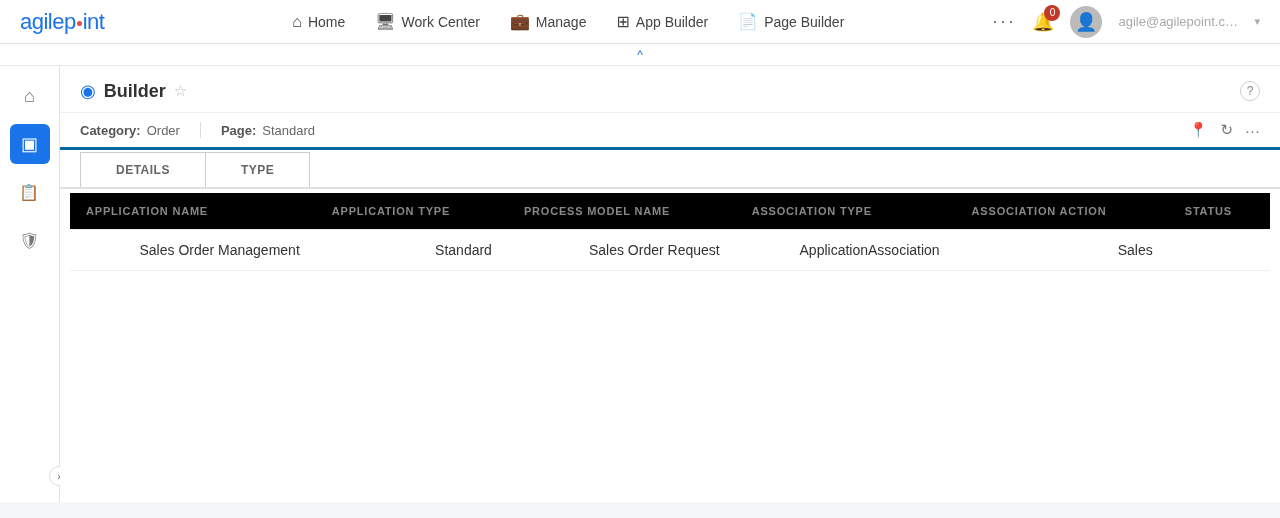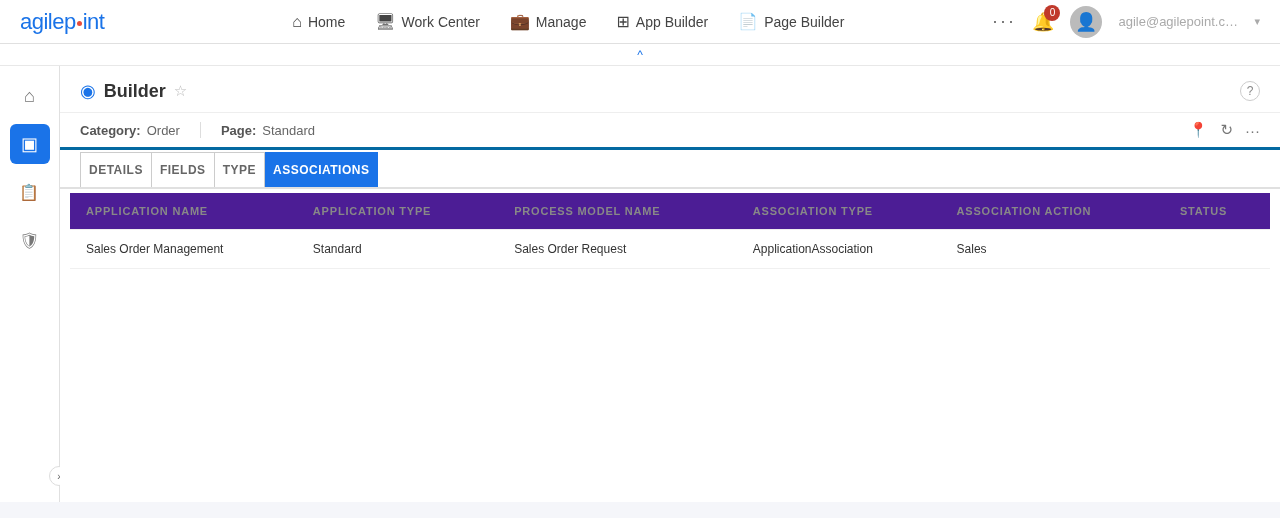--- a/index.html
+++ b/index.html
@@ -76,39 +76,40 @@
     .category-divider { width: 1px; height: 16px; background: #ddd; }
     .cat-actions { margin-left: auto; display: flex; align-items: center; gap: 12px; }
     .cat-icon-btn { color: #777; cursor: pointer; font-size: 15px; }
 
     
     .tabs {
       display: flex; border-bottom: 2px solid #e0e0e0;
       padding: 0 20px; margin-top: 2px;
     }
     .tab {
-      padding: 10px 8px; font-size: 12px; font-weight: 600;
+      padding: 10px 35px; font-size: 12px; font-weight: 600;
       color: #666; cursor: pointer; border: 1px solid #ccc;
       border-bottom: none; background: #fff; letter-spacing: 0.5px;
     }
     .tab:not(:first-child) { border-left: none; }
     .tab.active { background: #1a73e8; color: #fff; border-color: #1a73e8; }
 
     
     .table-container { padding: 0 10px; overflow-x: auto; }
     table { width: 100%; border-collapse: collapse; margin-top: 4px; }
-    thead tr { background: #4c1d95; }
+    thead tr { background: #000000; }
     th {
       padding: 12px 16px; text-align: left; font-size: 11px; font-weight: 600;
       color: #888; letter-spacing: 0.8px; border-bottom: 1px solid #eee;
       text-transform: uppercase;
     }
     td {
-      padding: 12px 16px; font-size: 12px; color: #333;
+      padding: 12px 16px; font-size: 14px; color: #333;
       border-bottom: 1px solid #f0f0f0;
+      text-align: right;
     }
   </style>
 </head>
 <body>
 
 <nav class="top-nav">
   <div class="logo">
     <span class="logo-text">agile<span style="color:#1a73e8; font-weight:400;">p</span><span style="display:inline-block; width:5px; height:5px; background:#e74c3c; border-radius:50%; margin: 0 1px; position:relative; top:-3px;"></span><span style="color:#1a73e8; font-weight:400;">int</span></span>
   </div>
   <div class="nav-items">
@@ -194,23 +195,21 @@
       </div>
       <div class="cat-actions">
         <span class="cat-icon-btn">📍</span>
         <span class="cat-icon-btn">↻</span>
         <span class="cat-icon-btn">···</span>
       </div>
     </div>
 
     <div class="tabs">
       <div class="tab">DETAILS</div>
-      <div class="tab">FIELDS</div>
       <div class="tab">TYPE</div>
-      <div class="tab active">ASSOCIATIONS</div>
     </div>
 
     <div class="table-container">
       <table>
         <thead>
           <tr>
             <th>APPLICATION NAME</th>
             <th>APPLICATION TYPE</th>
             <th>PROCESS MODEL NAME</th>
             <th>ASSOCIATION TYPE</th>

